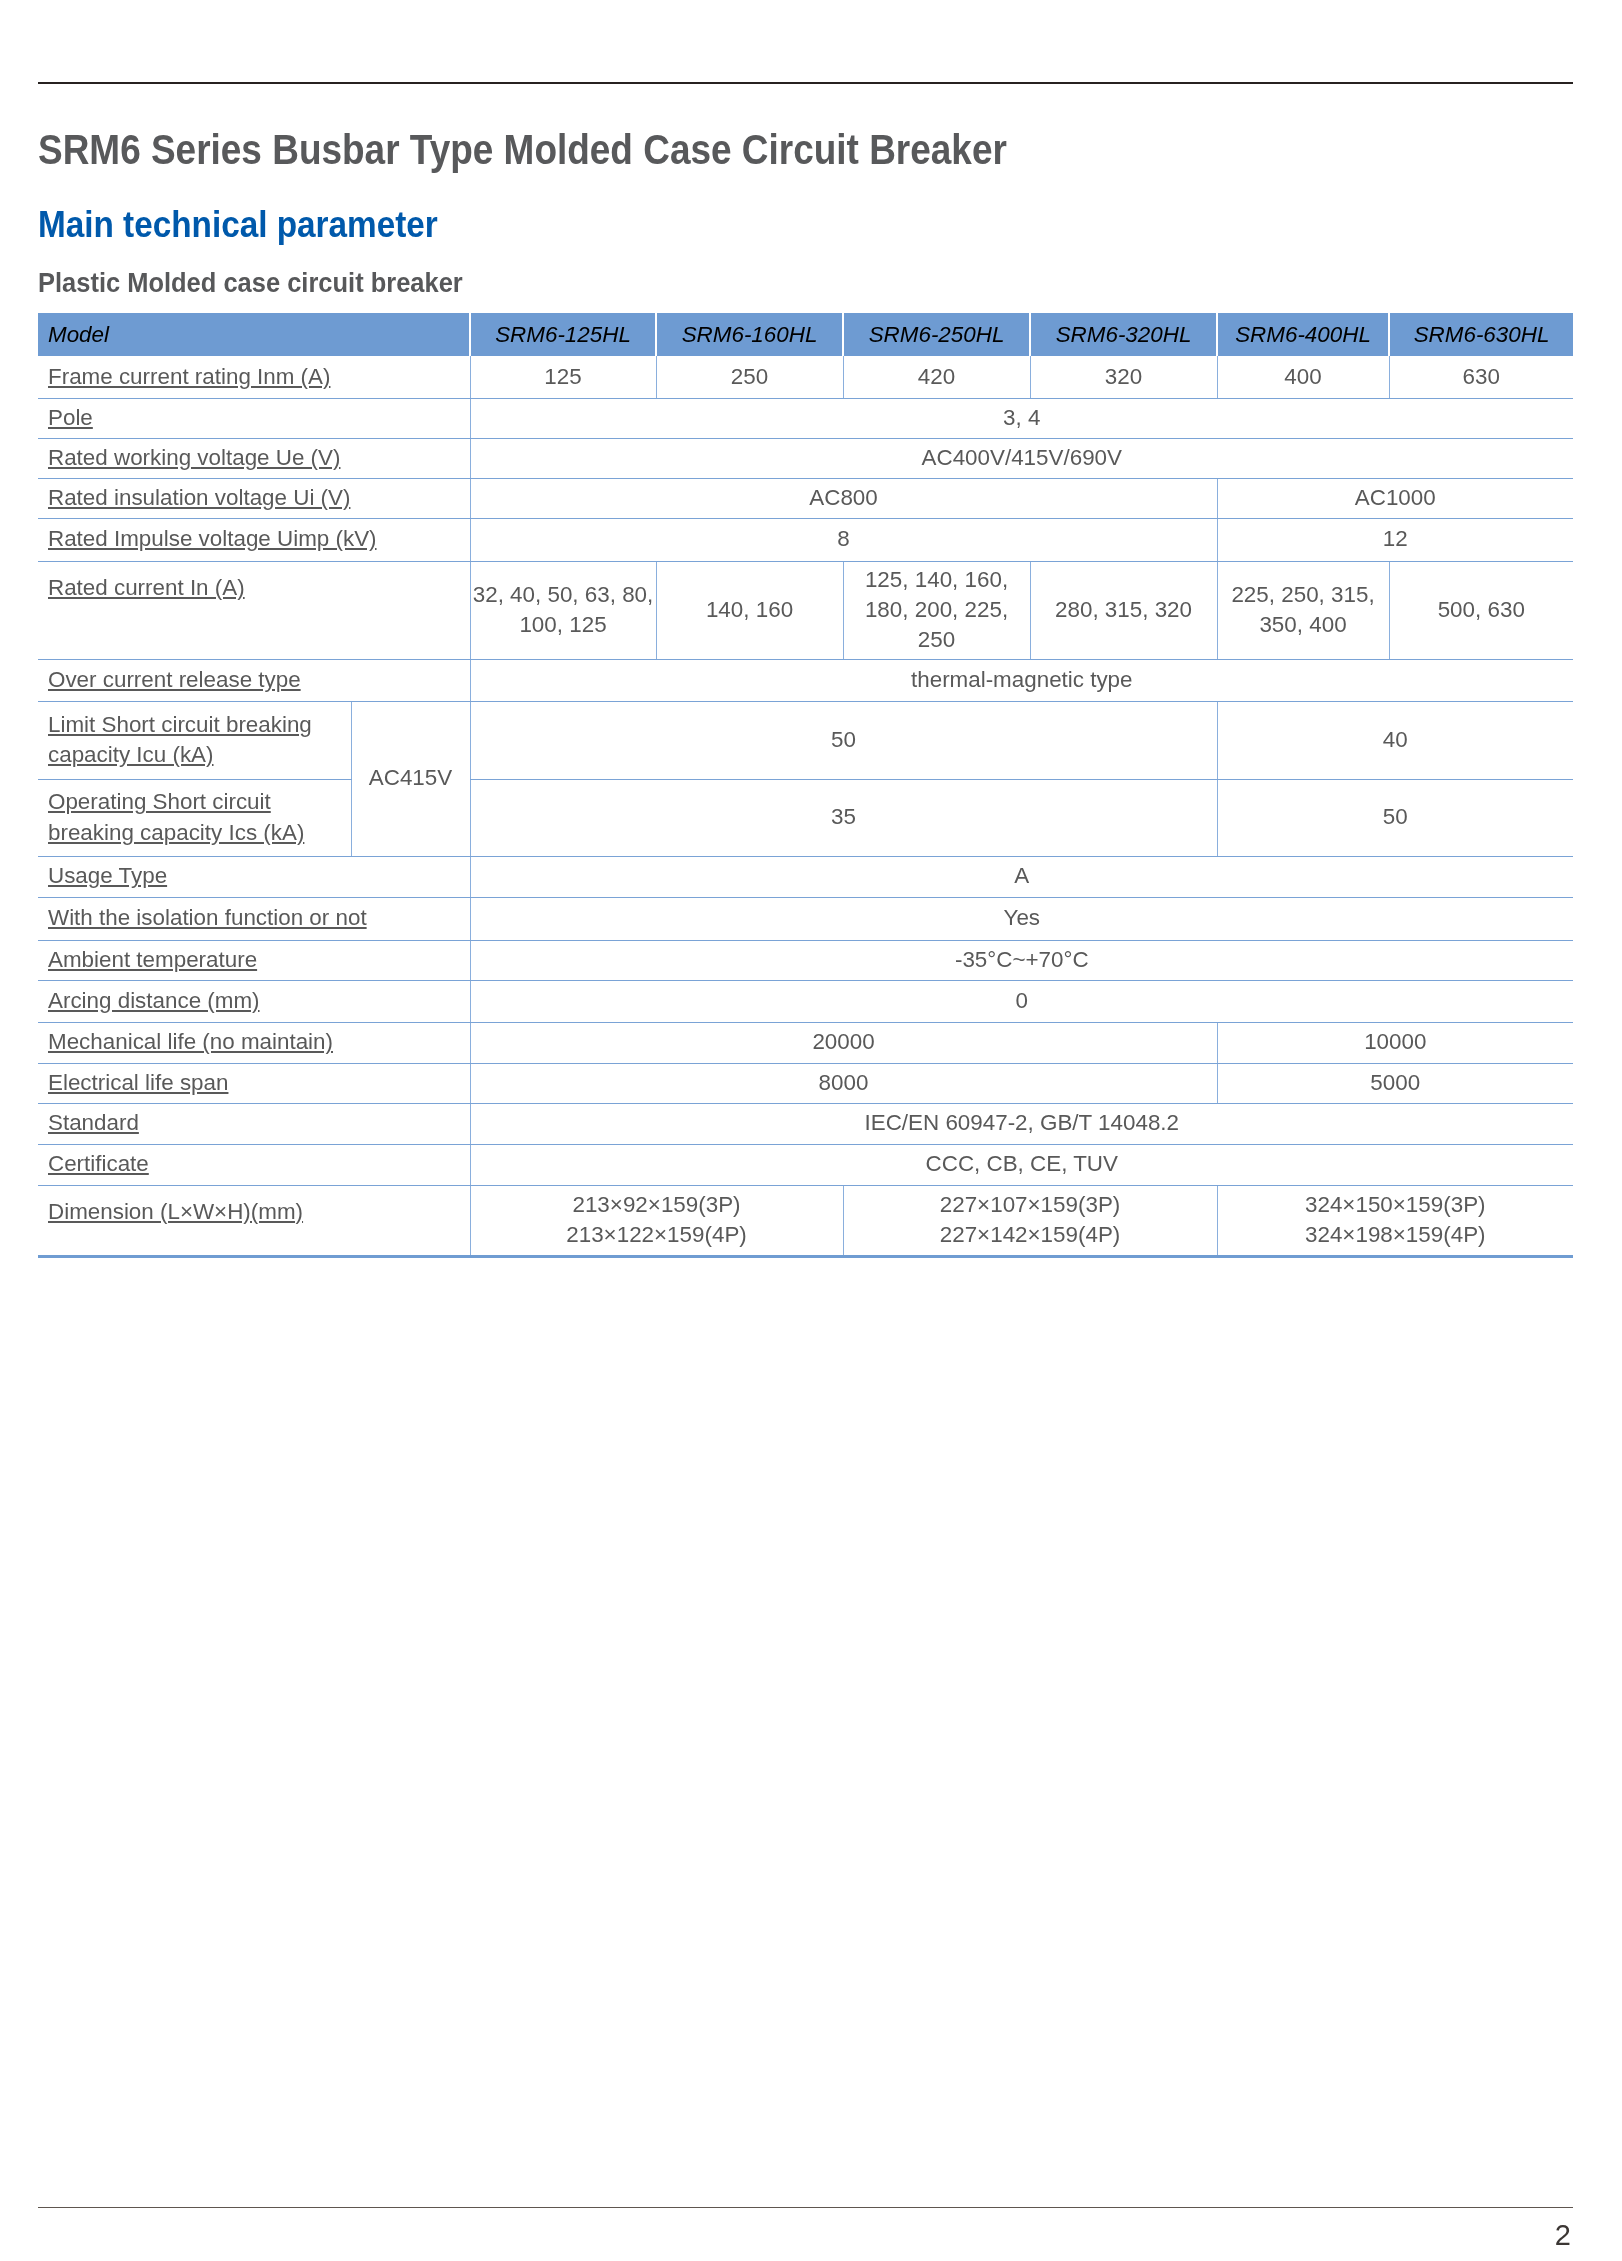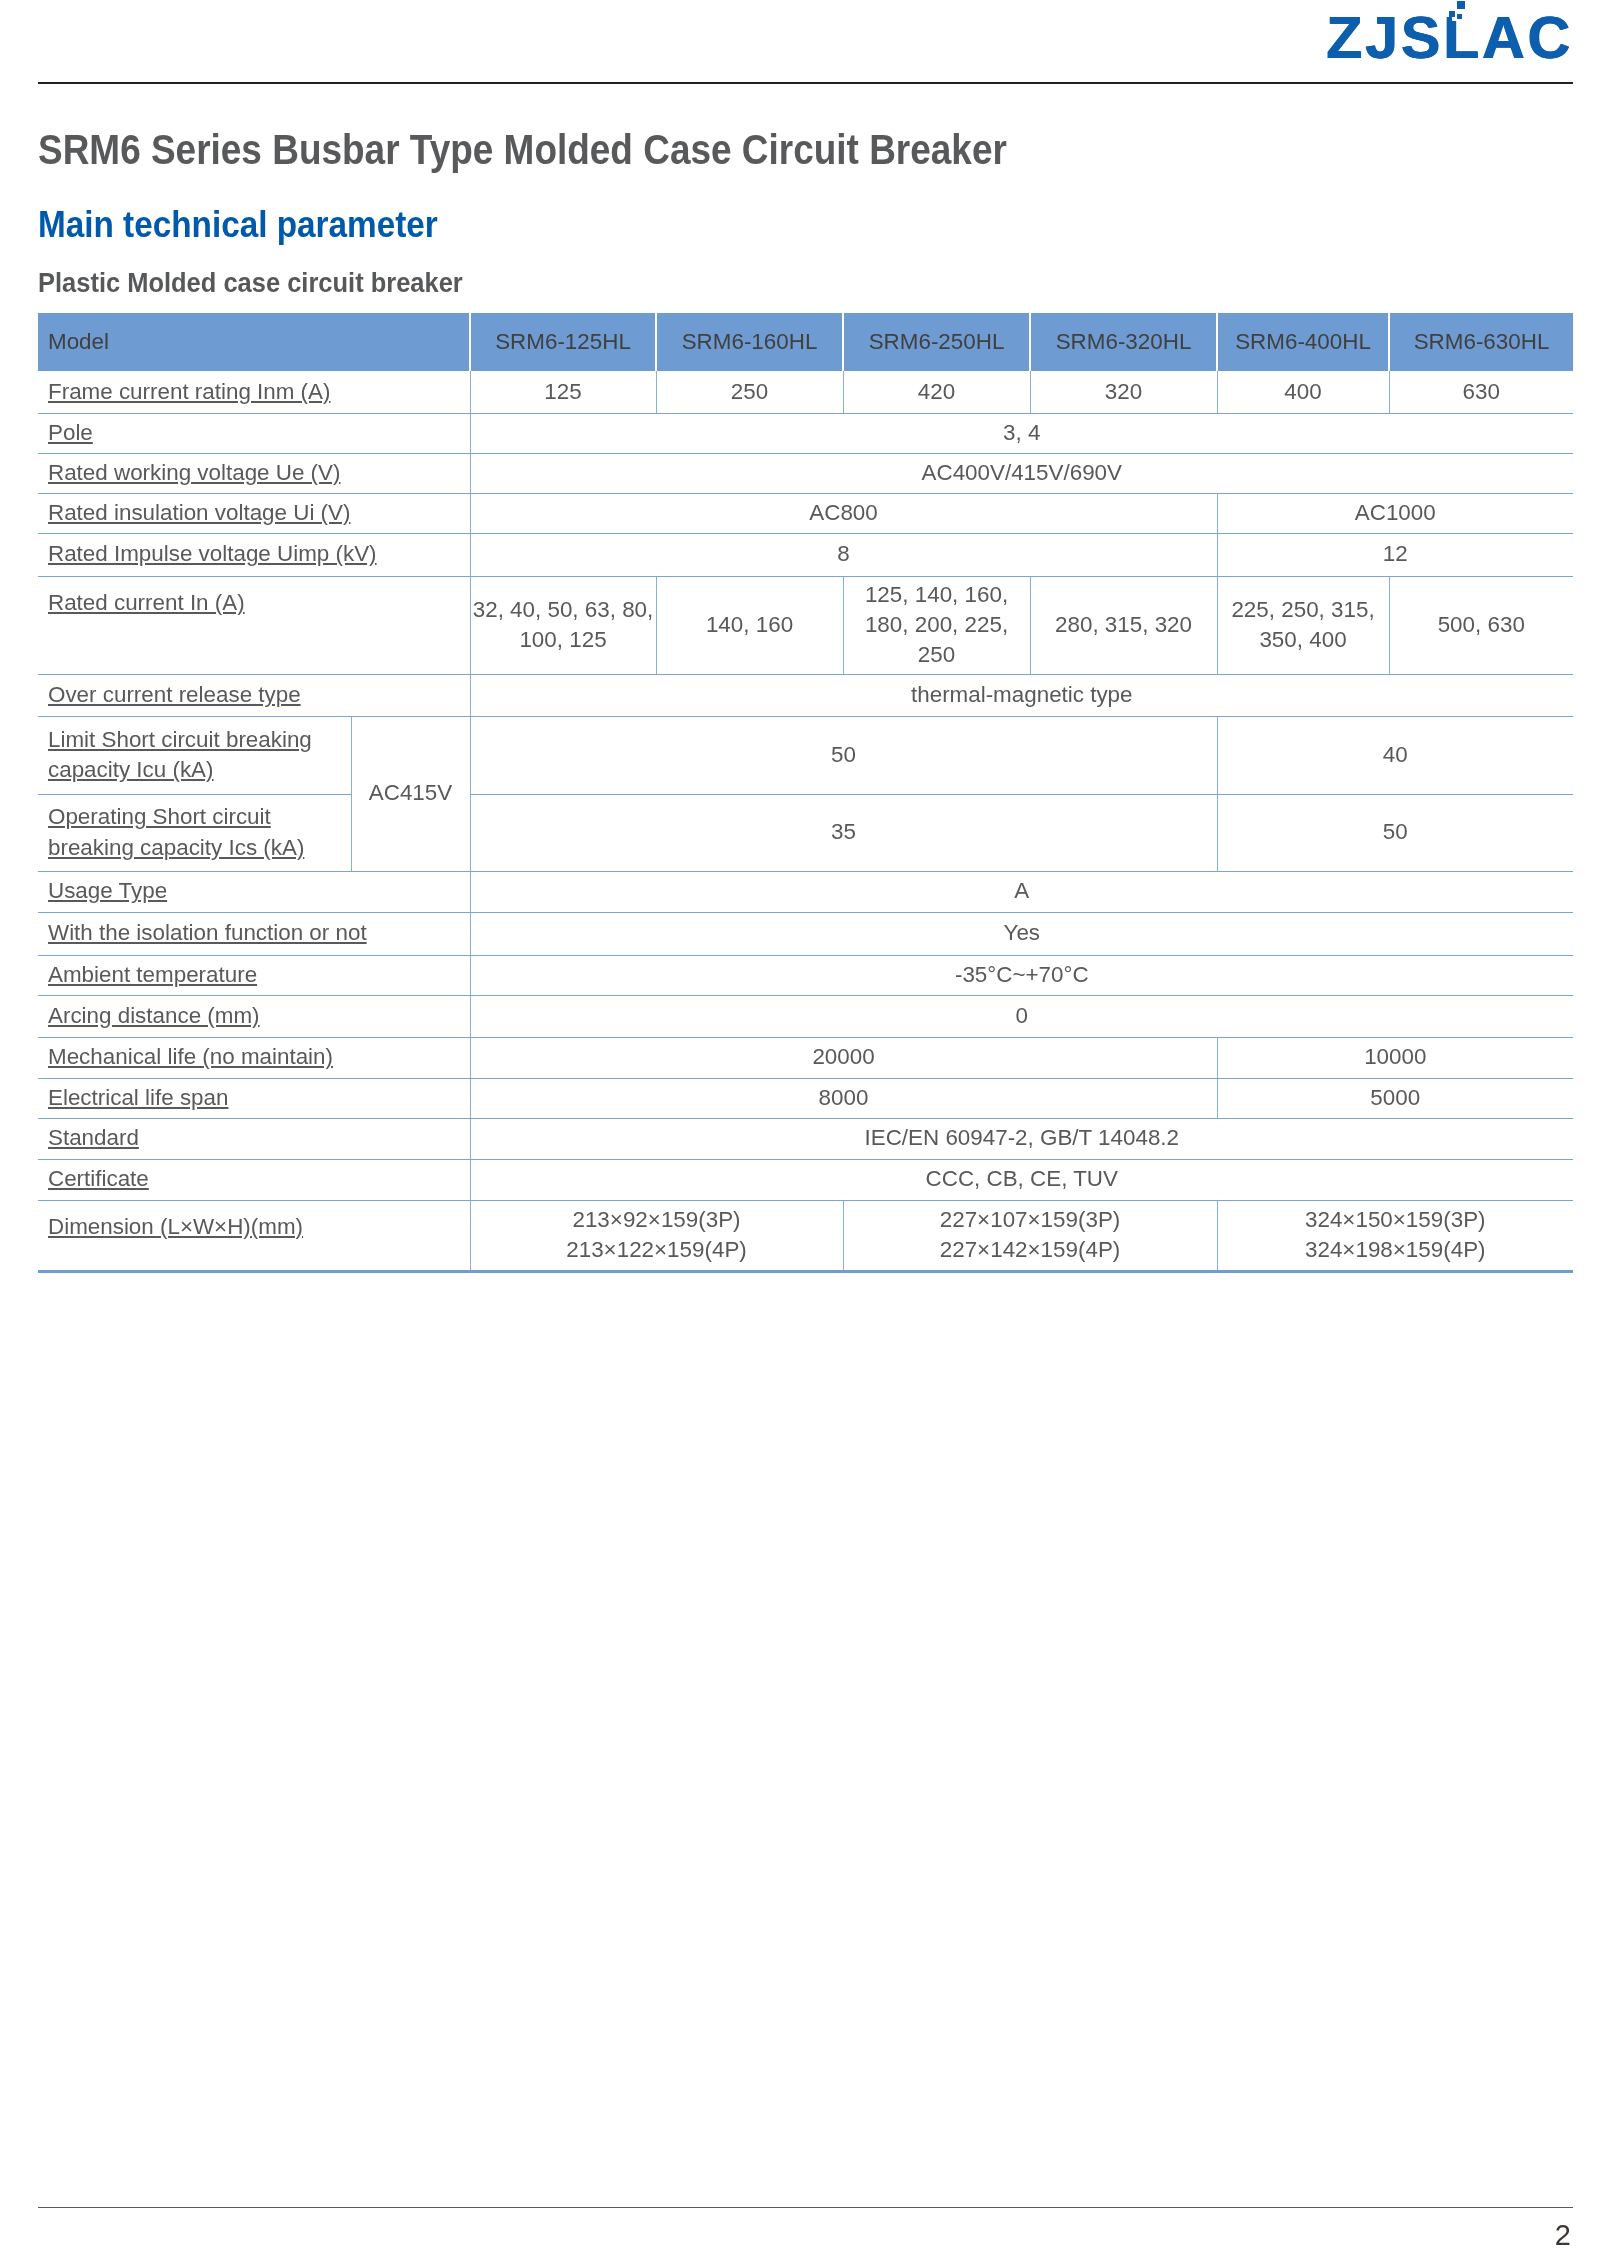--- a/index.html
+++ b/index.html
@@ -29,50 +29,41 @@
         transform:scaleX(0.88); transform-origin:left top; white-space:nowrap; }
   .h2 { position:absolute; left:38px; top:204px; font-size:37px; font-weight:bold; color:#0059ab;
         transform:scaleX(0.90); transform-origin:left top; white-space:nowrap; }
   .h3 { position:absolute; left:38px; top:267px; font-size:27.4px; font-weight:bold; color:#57585a;
         transform:scaleX(0.93); transform-origin:left top; white-space:nowrap; }
   
   .tbl-wrap { position:absolute; left:38px; top:313px; }
   table { border-collapse:collapse; table-layout:fixed; width:1535px;
           font-size:22.4px; color:#595959; }
   th {
-    background:#6e9bd2; color:#404040; font-weight:normal; font-size:22.4px;
-    text-align:center; padding:16px;
+    background:#6e9bd2; color:#000000; font-weight:normal; font-size:22.4px;
+    text-align:center; padding:8px;font-style:italic;
   }
   th.model { text-align:left; padding-left:10px; }
   th + th { border-left:2.2px solid #ffffff; }
   td { border-bottom:1.4px solid #7aa3d6; text-align:center; vertical-align:middle;
        line-height:1.35; padding:0; }
   td.label { text-align:left; padding-left:10px; padding-right:8.7px;text-decoration:underline; }
   td.v { border-left:1.4px solid #8aafdd;margin-top:44px; }
   td.top { vertical-align:top; padding-top:11px; }
   td.pre { white-space:pre-line; }
   tr.last td { border-bottom:3.6px solid #6f9cd2; }
   .rh-59{height:43px} .rh-58{height:42px} .rh-56{height:40px} .rh-136{height:98px}
   .rh-108{height:78px} .rh-106{height:77px} .rh-57{height:41px} .rh-60{height:43px}
   .rh-55{height:40px} .rh-99{height:71px}
 </style>
 </head>
 <body>
 
 <div class="page">
 
-  <div class="logo">
-    <span class="logo-text">ZJSLAC</span>
-    <span class="logo-pixels">
-      <i class="patch"></i>
-      <i class="px p1"></i>
-      <i class="px p2"></i>
-      <i class="px p3"></i>
-    </span>
-  </div>
 
   <div class="top-rule"></div>
 
   <div class="h1">SRM6 Series Busbar Type Molded Case Circuit Breaker</div>
   <div class="h2">Main technical parameter</div>
   <div class="h3">Plastic Molded case circuit breaker</div>
 
   <div class="tbl-wrap">
     <table>
       <colgroup>

